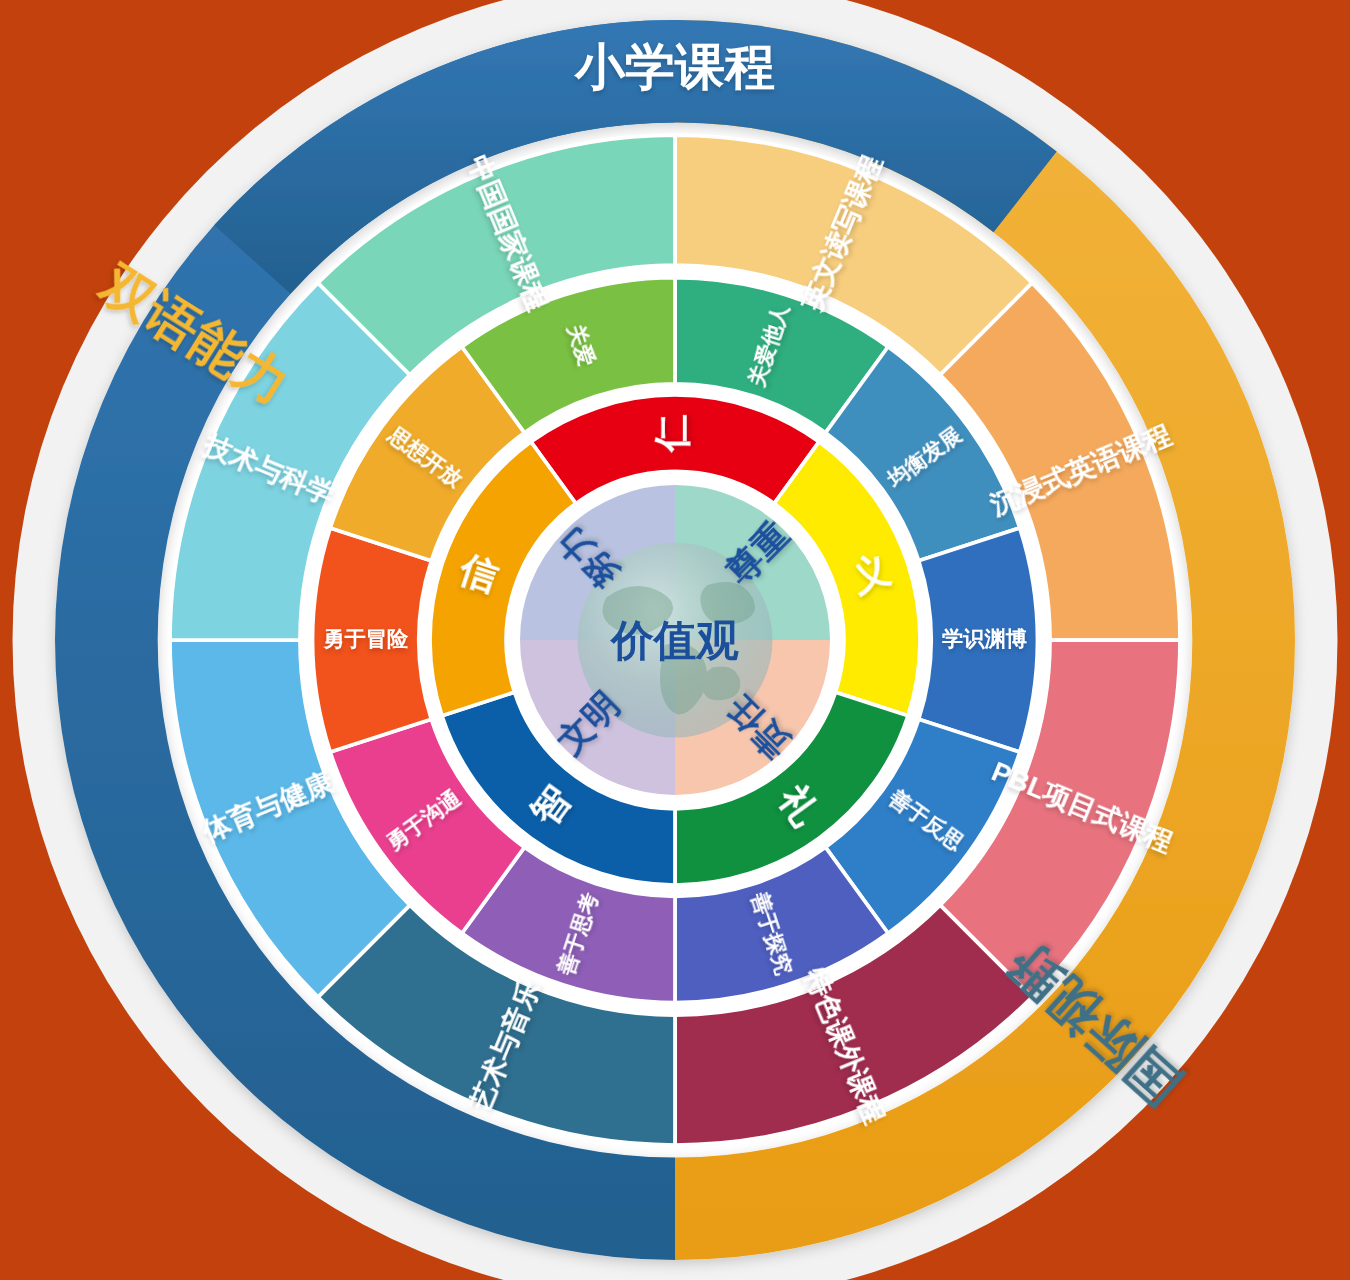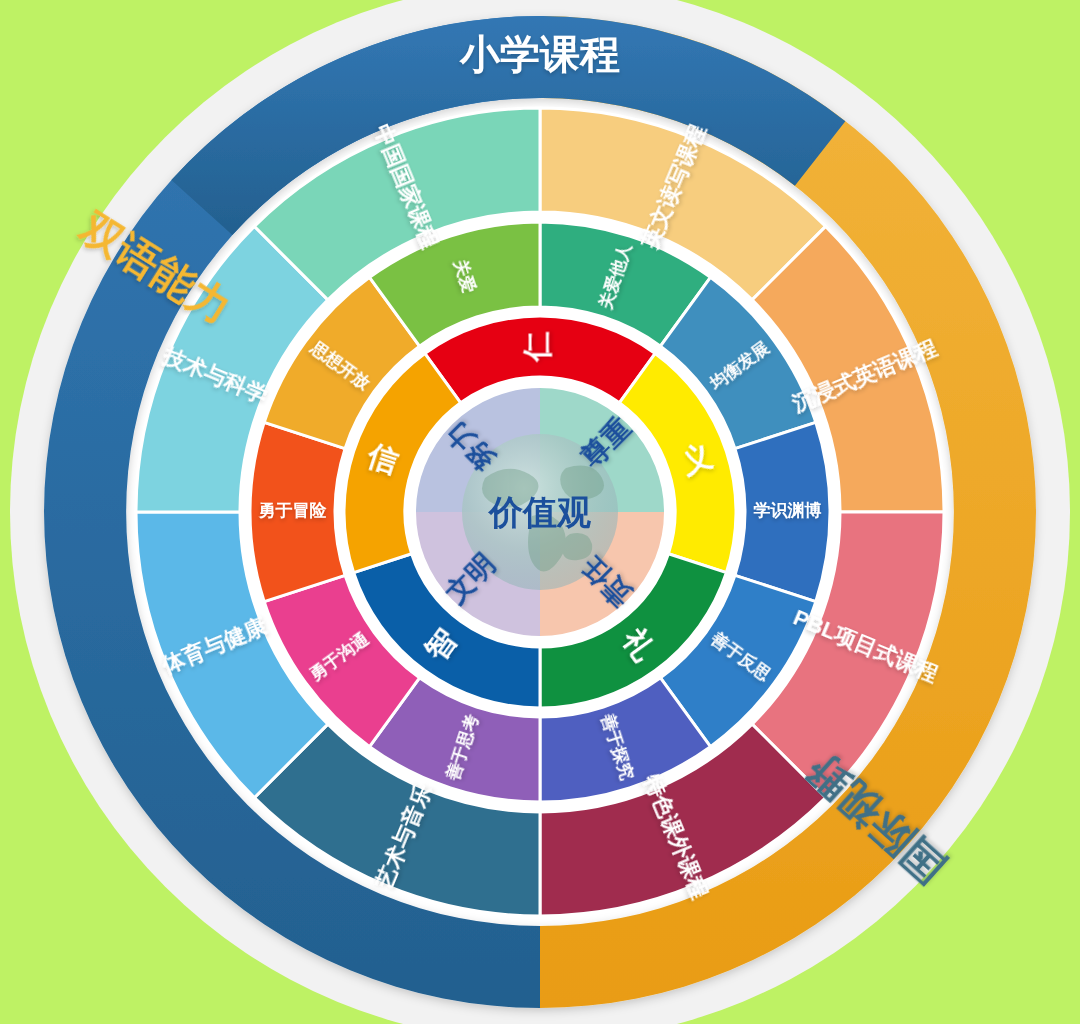--- a/index.html
+++ b/index.html
@@ -2,21 +2,21 @@
 <html><head>
 <meta charset="utf-8">
 <style>
   html,body{margin:0;padding:0;}
   body{
     width:1080px;height:1024px;
     background:#ffffff;
     font-family:"Liberation Sans","DejaVu Sans",sans-serif;
     overflow:hidden;
   }
-  #stage{position:relative;width:1080px;height:1024px;background:#bef264;}
+  #stage{position:relative;width:1080px;height:1024px;background:#c2410c;}
   svg{display:block;}
   .lbl{
     font-family:"Liberation Sans","DejaVu Sans",sans-serif;
     font-weight:bold;
     dominant-baseline:middle;
     text-anchor:middle;
     pointer-events:none;
   }
 </style>
 </head>

